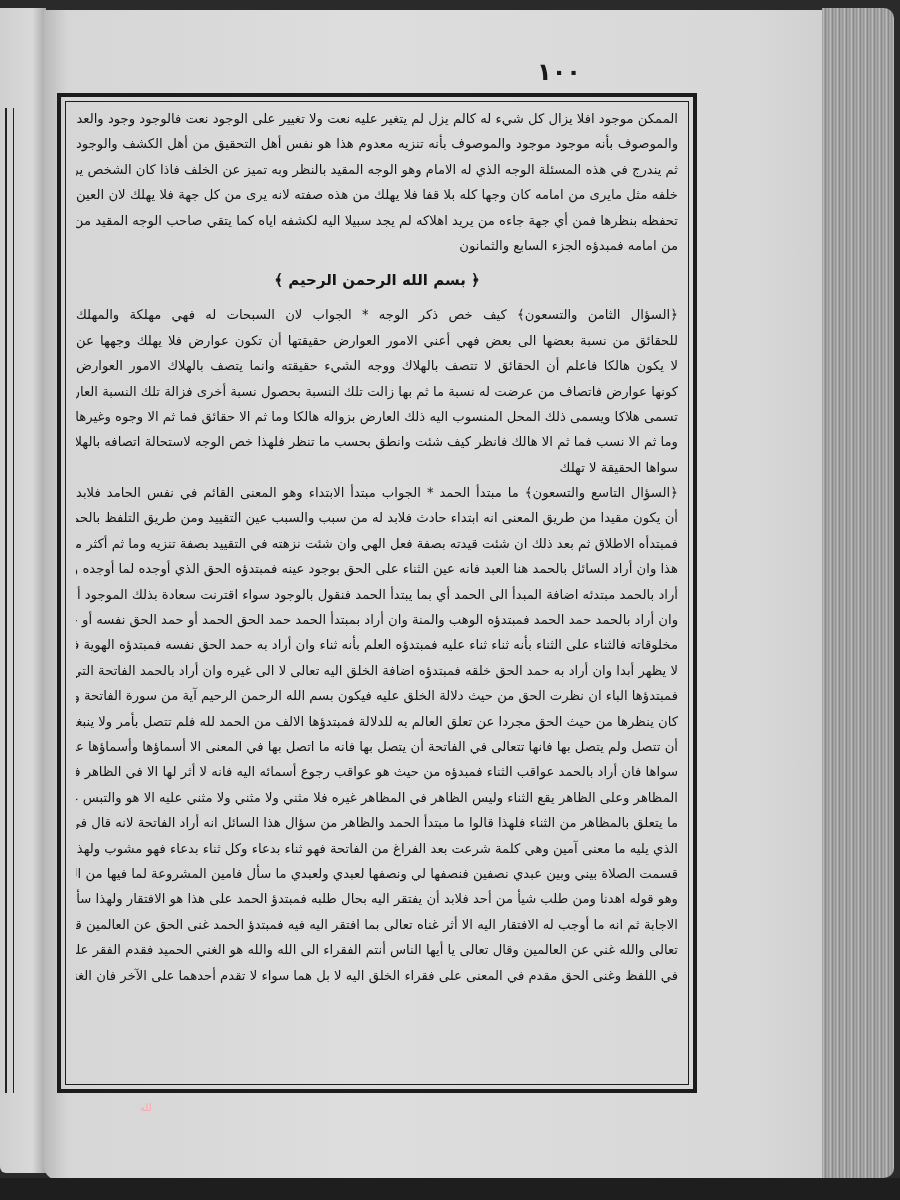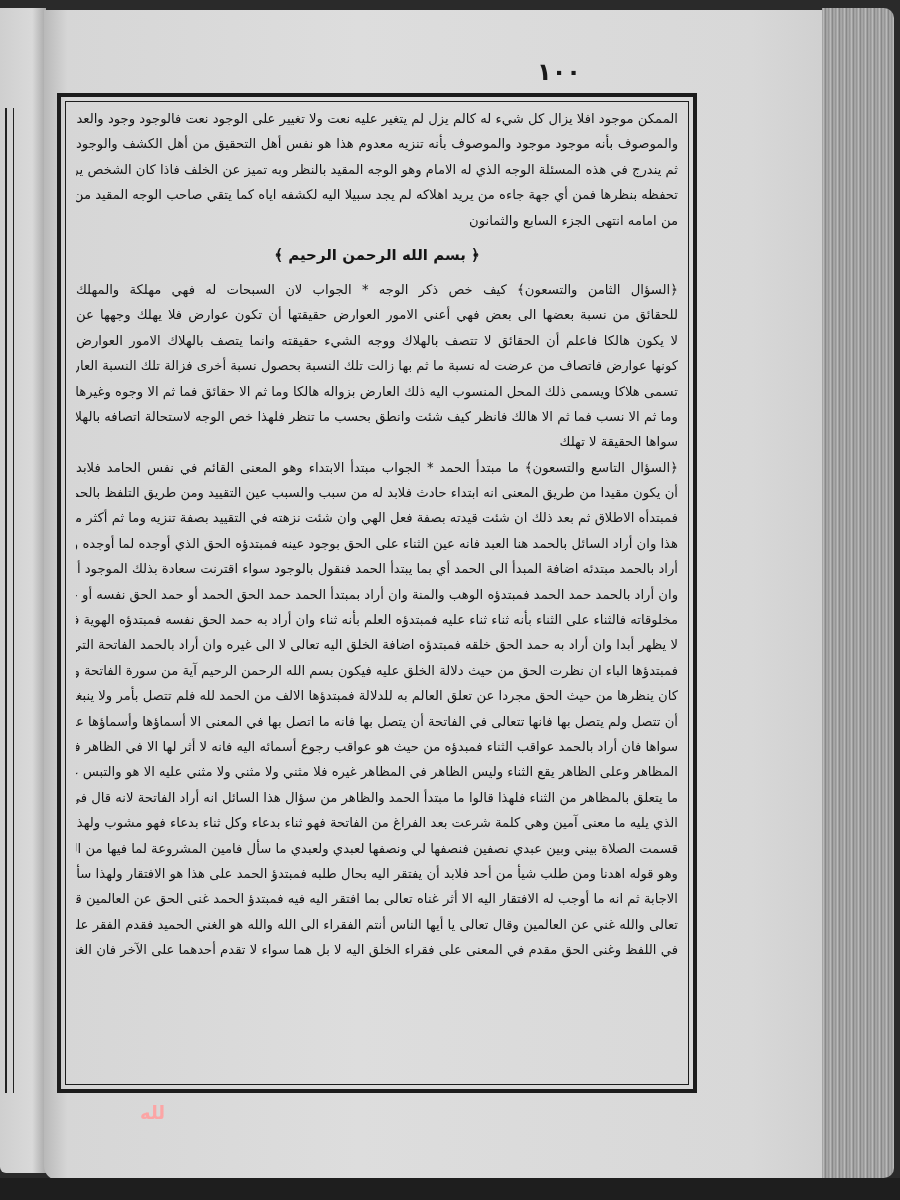--- a/index.html
+++ b/index.html
@@ -43,22 +43,22 @@
   }
   .line {
     font-family:"DejaVu Sans", sans-serif;
     font-size:13.2px; line-height:25.4px; color:#151515;
     white-space:nowrap; text-align:justify; text-align-last:justify;
     overflow:hidden; height:25.4px;
   }
   .line.short { text-align-last:right; }
   .line.center { text-align:center; text-align-last:center; font-weight:bold; font-size:15px; height:36px; line-height:36px; margin:4px 0; }
   .catchword {
-    position:absolute; left:140px; top:1102px; font-size:18px; color:#fca5a5;
-    direction:rtl; font-weight:bold;
+    position:absolute; left:140px; top:1102px; font-size:10px; color:#fca5a5;
+    direction:rtl; font-weight:normal;
   }
   .bottom-shadow {
     position:absolute; left:0; right:0; bottom:0; height:22px; background:#1e1e1e;
   }
 </style>
 </head>
 <body>
 
 <div class="left-page">
   <div class="frame-edge"></div>
@@ -67,22 +67,23 @@
 <div class="page"></div>
 <div class="fore-edge"></div>
 
 <div class="page-number">١٠٠</div>
 
 <div class="frame">
   <div class="frame-inner">
     <div class="line">الممكن موجود افلا يزال كل شيء له كالم يزل لم يتغير عليه نعت ولا تغيير على الوجود نعت فالوجود وجود والعدم عدم</div>
     <div class="line">والموصوف بأنه موجود موجود والموصوف بأنه تنزيه معدوم هذا هو نفس أهل التحقيق من أهل الكشف والوجود</div>
     <div class="line">ثم يندرج في هذه المسئلة الوجه الذي له الامام وهو الوجه المقيد بالنظر وبه تميز عن الخلف فاذا كان الشخص يرى من</div>
+    <div class="line">خلفه مثل مايرى من امامه كان وجها كله بلا قفا فلا يهلك من هذه صفته لانه يرى من كل جهة فلا يهلك لان العين</div>
     <div class="line">تحفظه بنظرها فمن أي جهة جاءه من يريد اهلاكه لم يجد سبيلا اليه لكشفه اياه كما يتقي صاحب الوجه المقيد من يأتيه</div>
-    <div class="line short">من امامه  انتهى الجزء السابع والثمانون</div>
+    <div class="line short">من امامه  فمبدؤه الجزء السابع والثمانون</div>
 
     <div class="line center">﴿ بسم الله الرحمن الرحيم ﴾</div>
 
     <div class="line">﴿السؤال الثامن والتسعون﴾ كيف خص ذكر الوجه * الجواب لان السبحات له فهي مهلكة والمهلك</div>
     <div class="line">للحقائق من نسبة بعضها الى بعض فهي أعني الامور العوارض حقيقتها أن تكون عوارض فلا يهلك وجهها عن</div>
     <div class="line">لا يكون هالكا فاعلم أن الحقائق لا تتصف بالهلاك ووجه الشيء حقيقته وانما يتصف بالهلاك الامور العوارض</div>
     <div class="line">كونها عوارض فاتصاف من عرضت له نسبة ما ثم بها زالت تلك النسبة بحصول نسبة أخرى فزالة تلك النسبة العارضة</div>
     <div class="line">تسمى هلاكا ويسمى ذلك المحل المنسوب اليه ذلك العارض بزواله هالكا وما ثم الا حقائق فما ثم الا وجوه وغيرها الكة</div>
     <div class="line">وما ثم الا نسب فما ثم الا هالك فانظر كيف شئت وانطق بحسب ما تنظر فلهذا خص الوجه لاستحالة اتصافه بالهلاك اذ</div>
     <div class="line short">سواها الحقيقة لا تهلك</div>

